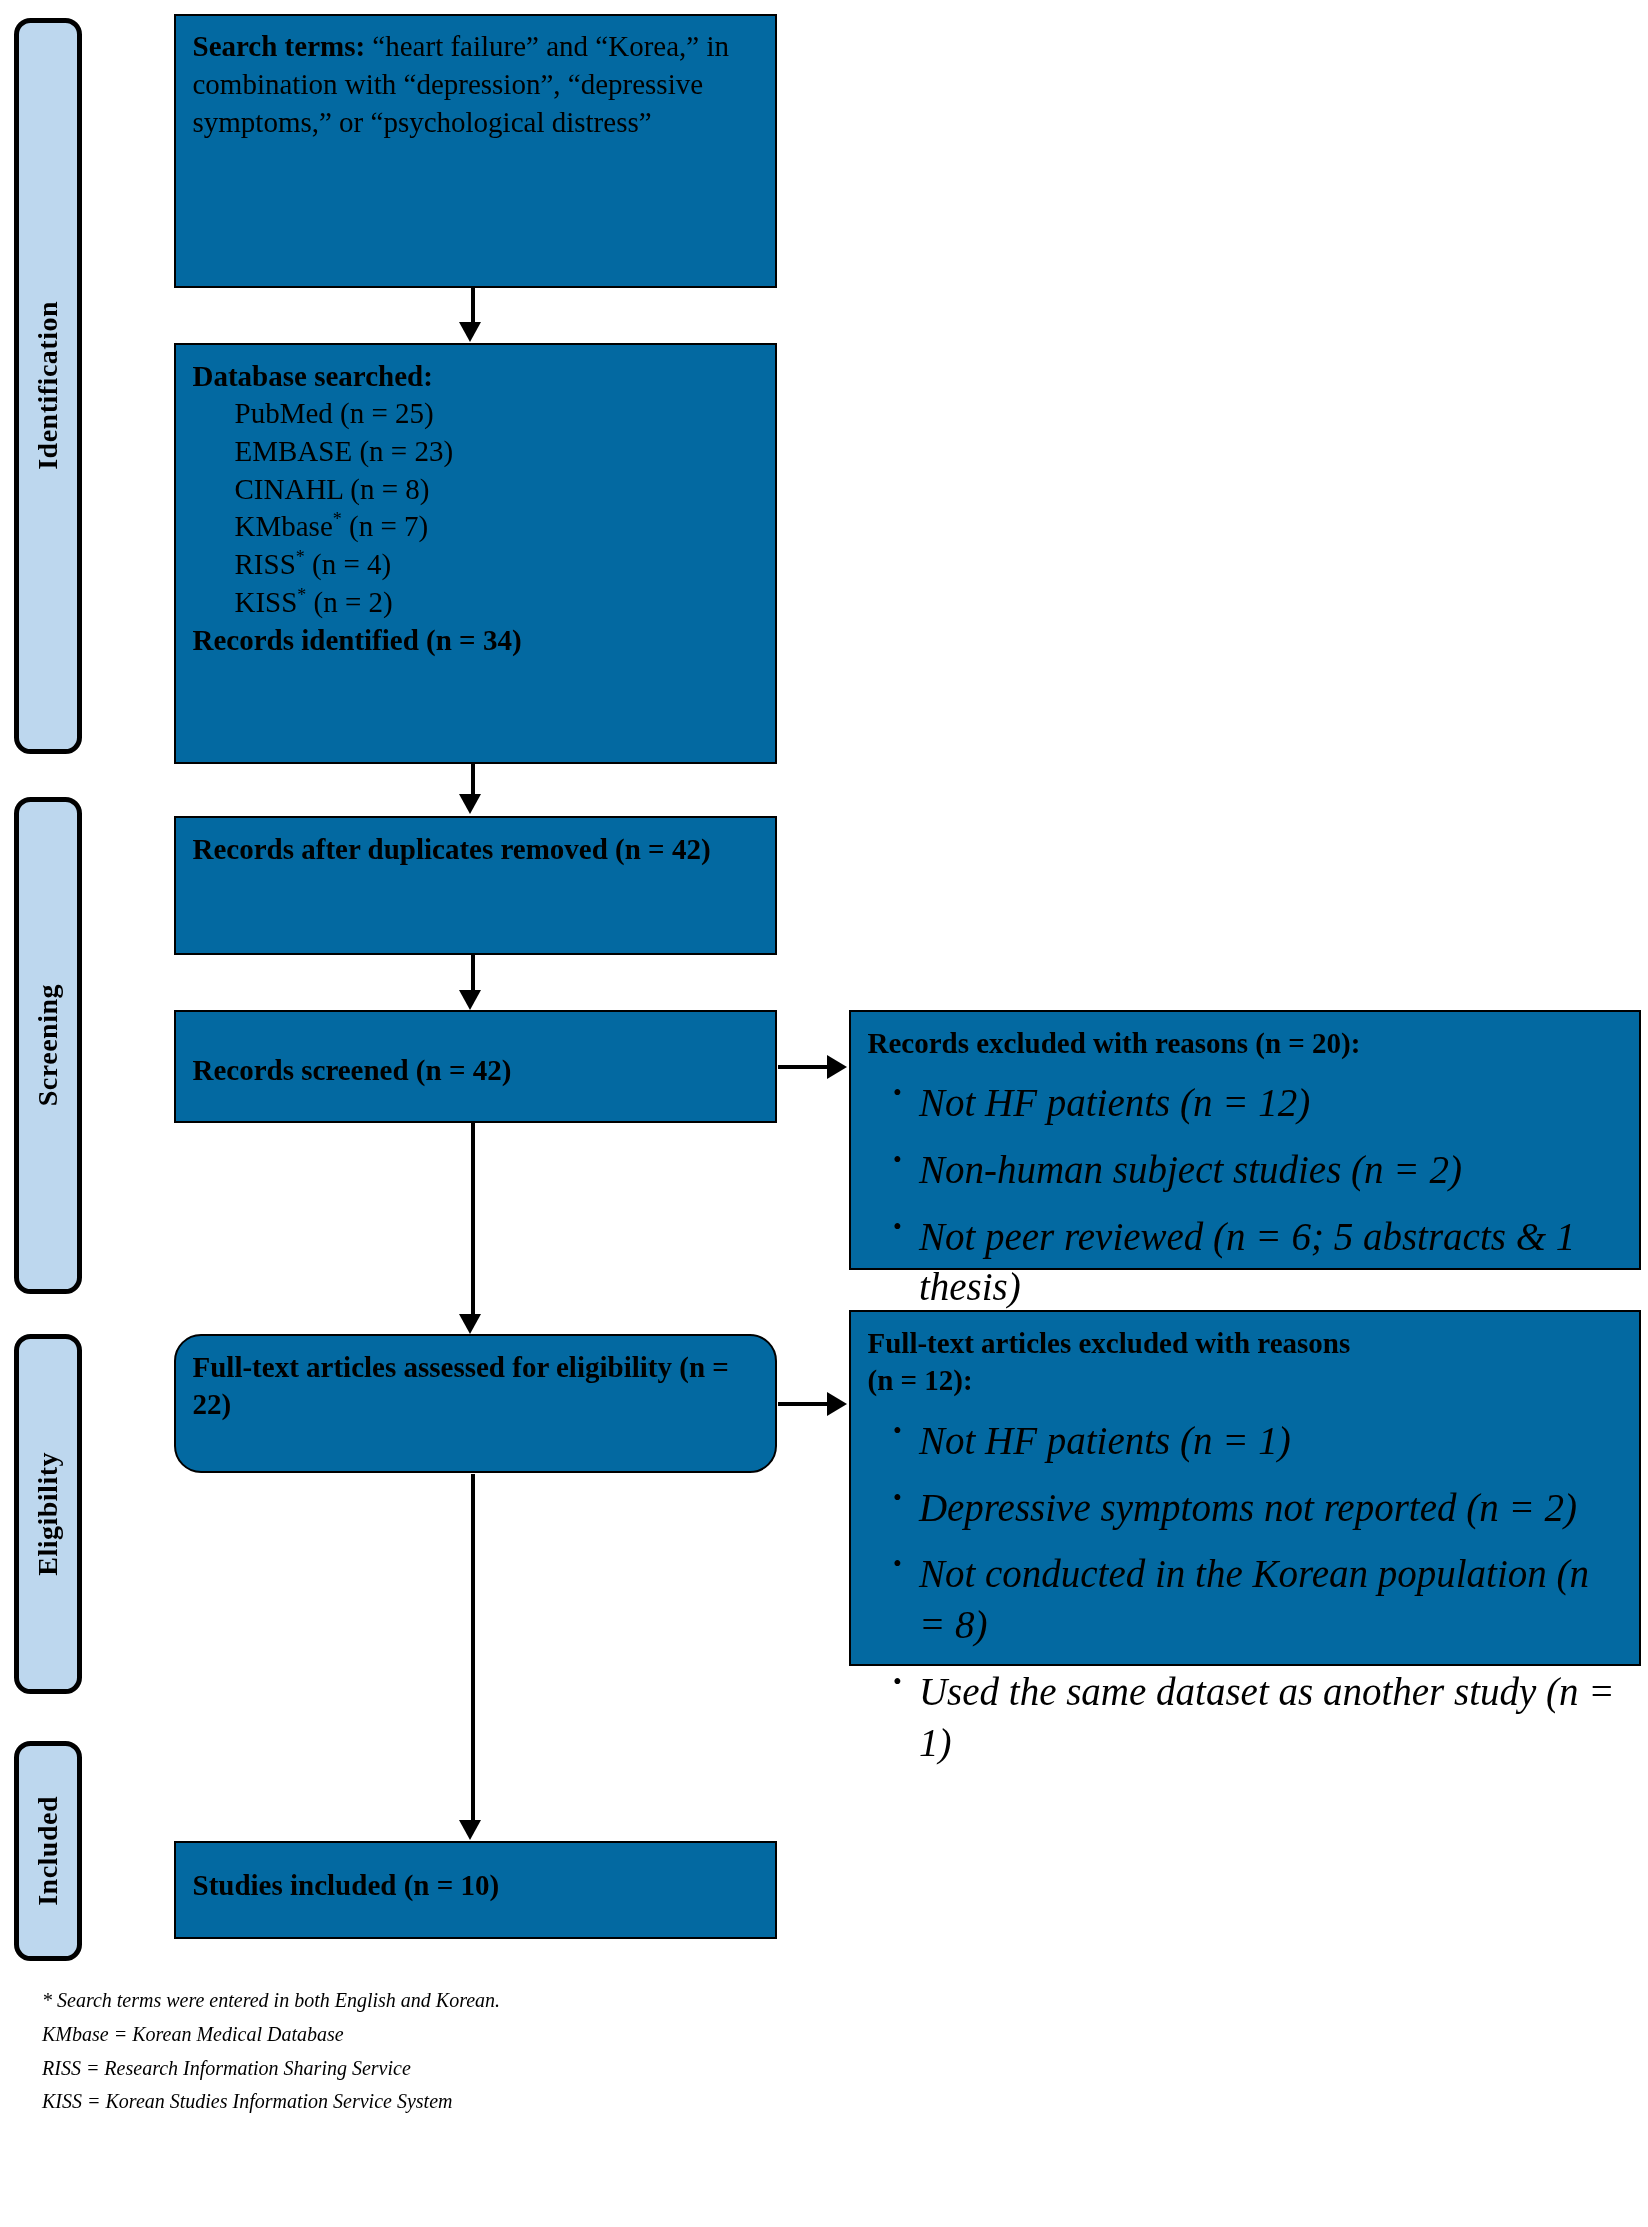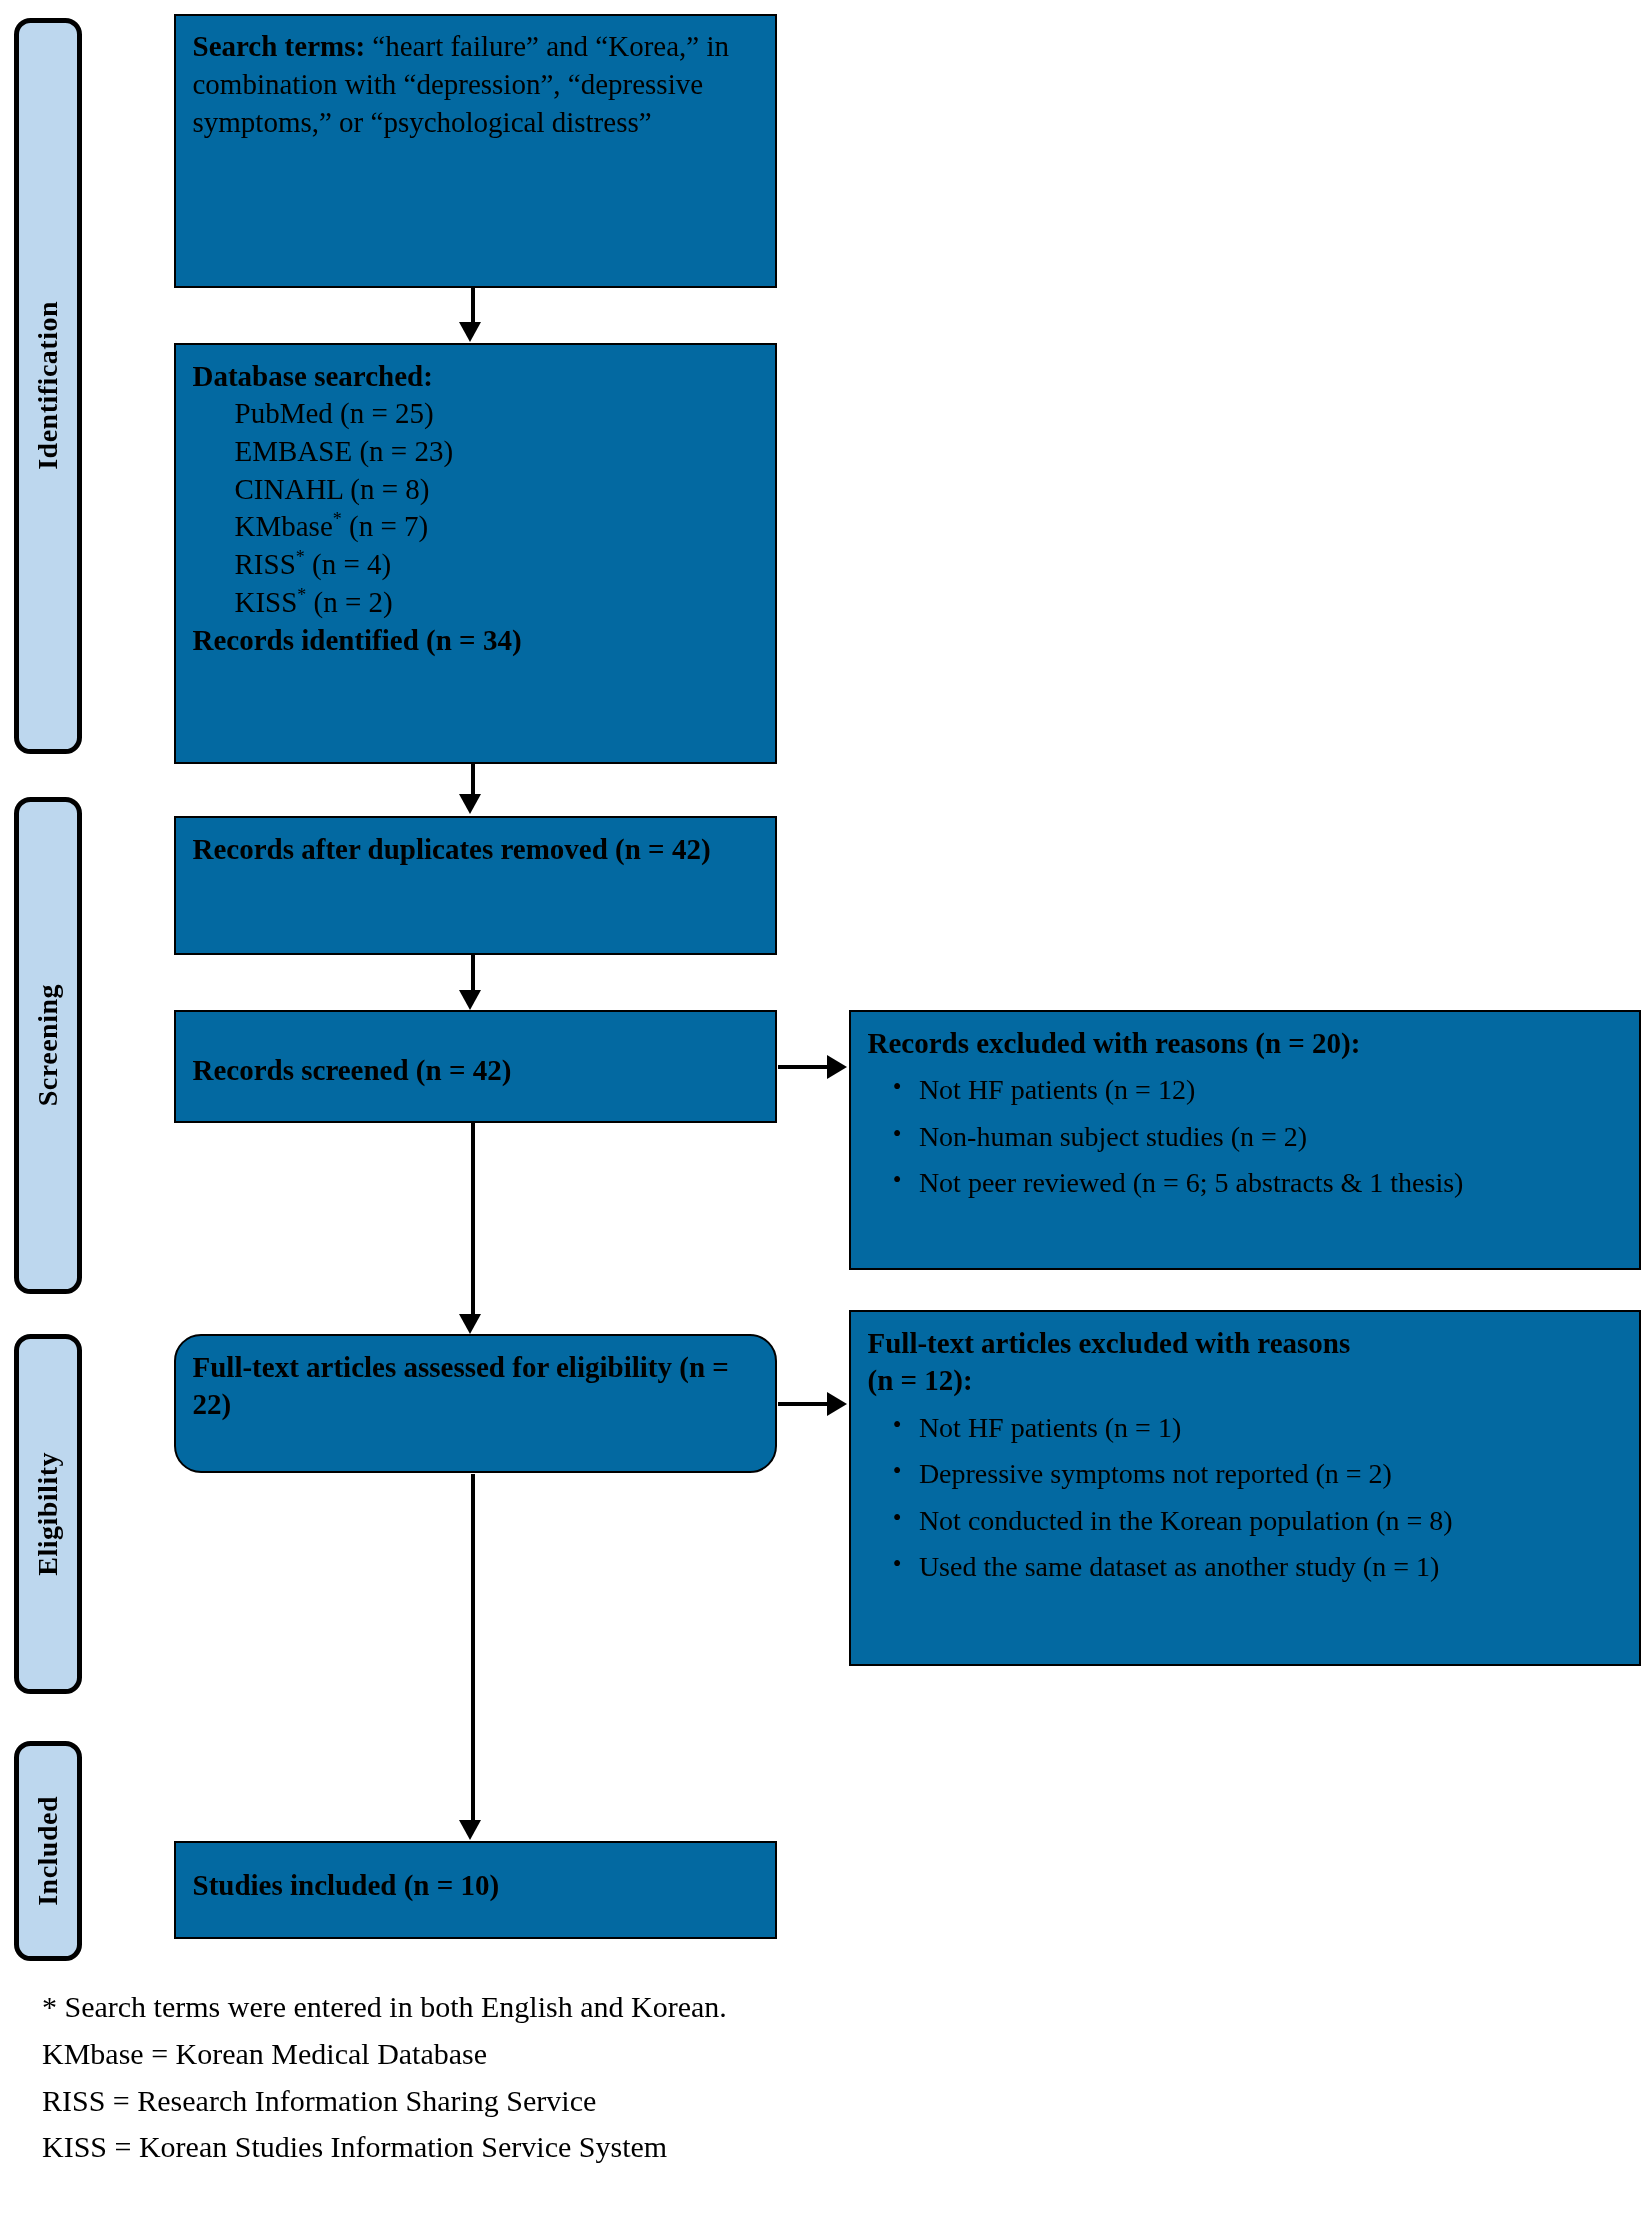--- a/index.html
+++ b/index.html
@@ -67,24 +67,25 @@
   }
 
   
   ul.reasons{
     margin:0;
     padding:0 0 0 21.4px;
     list-style:none;
   }
   ul.reasons li{
     position:relative;
-    font-size:28px;
+    font-size:39px;
     line-height:1.30;
     padding-left:30px;
-    margin-top:10px;
+    margin-top:16px;
+    font-style:italic;
   }
   ul.reasons li:before{
     content:"\2022";
     position:absolute;
     left:3.9px;
     top:-1px;
     font-size:25px;
   }
 
   
@@ -115,23 +116,24 @@
 
   
   #footnotes{
     position:absolute;
     left:42px;
     top:1987px;
     width:1557px;
   }
   #footnotes p{
     margin:0 0 7.8px 0;
-    font-size:30px;
+    font-size:20px;
     line-height:1.30;
     white-space:nowrap;
+    font-style:italic;
   }
 </style>
 </head>
 <body>
 
 <div id="page">
 
   <div class="stage" style="top:17.5px;height:736px;">
     <span class="stage-label">Identification</span>
   </div>

